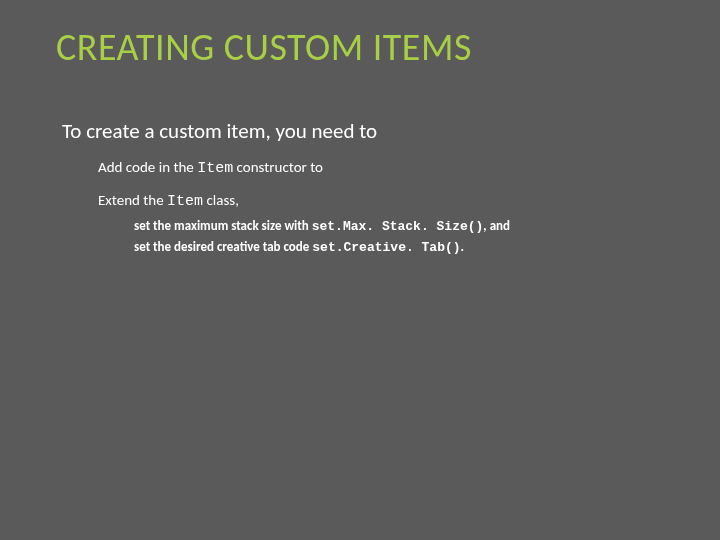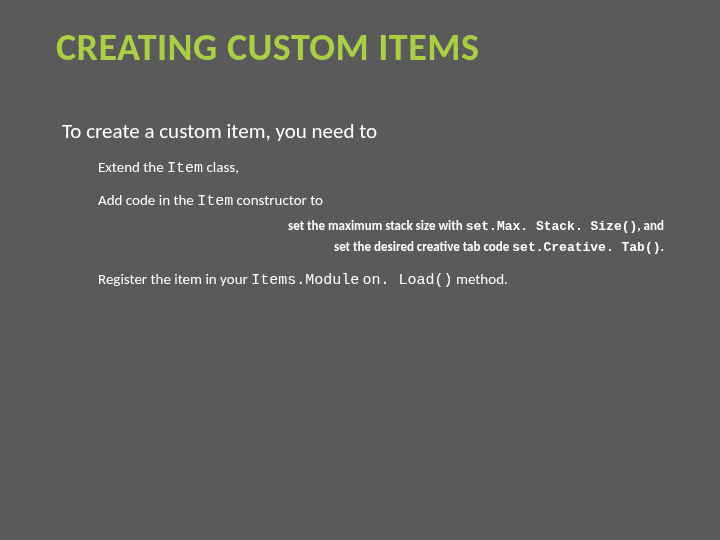--- a/index.html
+++ b/index.html
@@ -15,21 +15,21 @@
     width: 720px;
     height: 540px;
     background: #5a5a5a;
     box-sizing: border-box;
     padding: 28px 56px 0 56px;
     color: #ffffff;
   }
   .title {
     color: #a8cf45;
     font-size: 38px;
-    font-weight: 700;
+    font-weight: 400;
     letter-spacing: 0.5px;
     margin: 0 0 50px 0;
     line-height: 1.05;
   }
   .content {
     padding-left: 6px;
   }
   .lvl1 {
     font-size: 21px;
     margin: 0 0 14px 0;
@@ -43,52 +43,48 @@
   }
   .lvl3-block {
     padding-left: 72px;
     margin: -6px 0 14px 0;
   }
   .lvl3 {
     font-size: 13px;
     font-weight: 600;
     margin: 0 0 2px 0;
     line-height: 1.35;
-    text-align: right;
   }
   .mono {
     font-family: "Consolas", "Menlo", "Courier New", monospace;
   }
 </style>
 </head>
 <body>
 
 <div class="slide">
 
   <h1 class="title">CREATING CUSTOM ITEMS</h1>
 
   <div class="content">
 
     <p class="lvl1">To create a custom item, you need to</p>
 
     <p class="lvl2">
-      <span>Extend the </span><span class="mono">Item</span><span> class,</span>
+      <span>Add code in the </span><span class="mono">Item</span><span> constructor to</span>
     </p>
 
     <p class="lvl2">
-      <span>Add code in the </span><span class="mono">Item</span><span> constructor to</span>
+      <span>Extend the </span><span class="mono">Item</span><span> class,</span>
     </p>
 
     <div class="lvl3-block">
       <p class="lvl3">
         <span>set the maximum stack size with </span><span class="mono">set.Max. Stack. Size()</span><span>, and</span>
       </p>
       <p class="lvl3">
         <span>set the desired creative tab code </span><span class="mono">set.Creative. Tab()</span><span>.</span>
       </p>
     </div>
 
-    <p class="lvl2">
-      <span>Register the item in your </span><span class="mono">Items.Module</span><span> </span><span class="mono">on. Load()</span><span> method.</span>
-    </p>
 
   </div>
 </div>
 
 </body></html>

